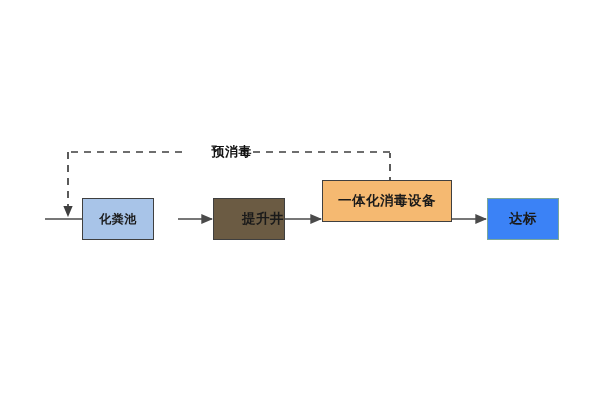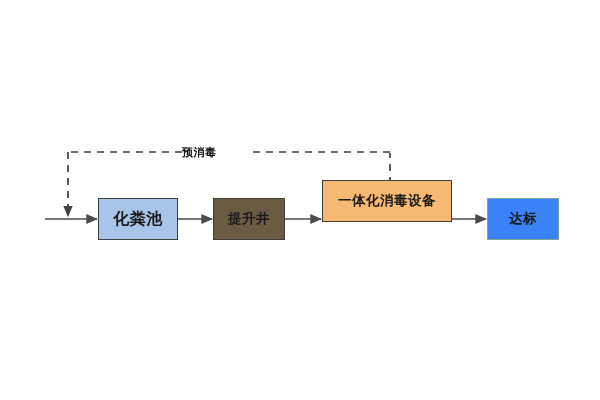--- a/index.html
+++ b/index.html
@@ -36,30 +36,31 @@
     font-weight: bold;
     color: #1a1a1a;
     letter-spacing: 0.5px;
     white-space: nowrap;
   }
   .node-label {
     display: block;
     line-height: 1;
   }
   #node-septic-tank {
-    left: 98px;  top: 198px;  width: 80px;  height: 42px;
+    left: 82px;  top: 198px;  width: 72px;  height: 42px;
     background: #a8c4e8;
     border: 1.6px solid #3f3f3f;
-    font-size: 16px;
+    font-size: 12px;
   }
   #node-lift-well {
     left: 213px; top: 198px;  width: 72px;  height: 42px;
     background: #6b5b43;
     border: 1.6px solid #3f3f3f;
     font-size: 13.5px;
+    justify-content: flex-end;
   }
   #node-disinfection-equipment {
     left: 322px; top: 180px;  width: 130px; height: 42px;
     background: #f5b971;
     border: 1.6px solid #3f3f3f;
     font-size: 13.5px;
   }
   #node-standard-reached {
     left: 487px; top: 198px;  width: 72px;  height: 42px;
     background: #3b82f6;
@@ -67,23 +68,23 @@
     font-size: 13.5px;
   }
   #label-pre-disinfection {
     position: absolute;
     left: 182px;
     top: 141px;
     width: 70px;
     height: 22px;
     display: flex;
     align-items: center;
-    justify-content: flex-start;
+    justify-content: flex-end;
     background: #ffffff;
-    font-size: 11px;
+    font-size: 13px;
     font-weight: bold;
     color: #111111;
     white-space: nowrap;
     letter-spacing: 0.5px;
   }
 </style>
 </head>
 <body>
 
 <div id="diagram-canvas">

